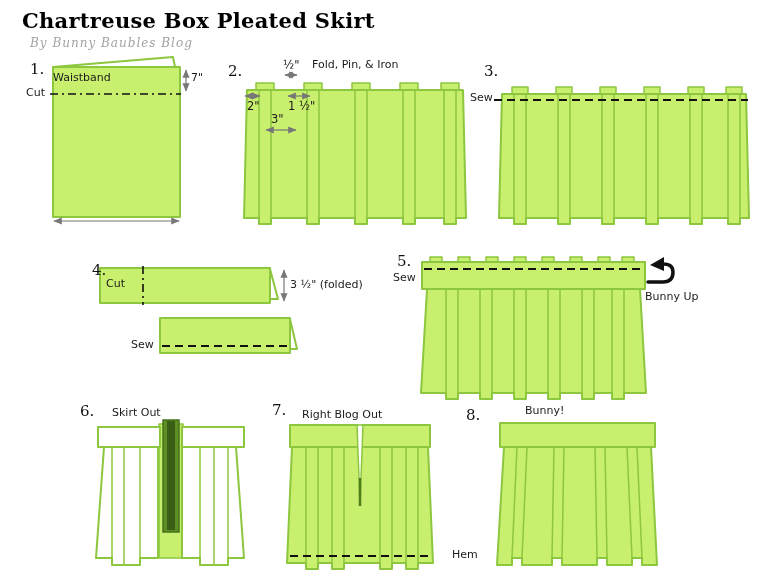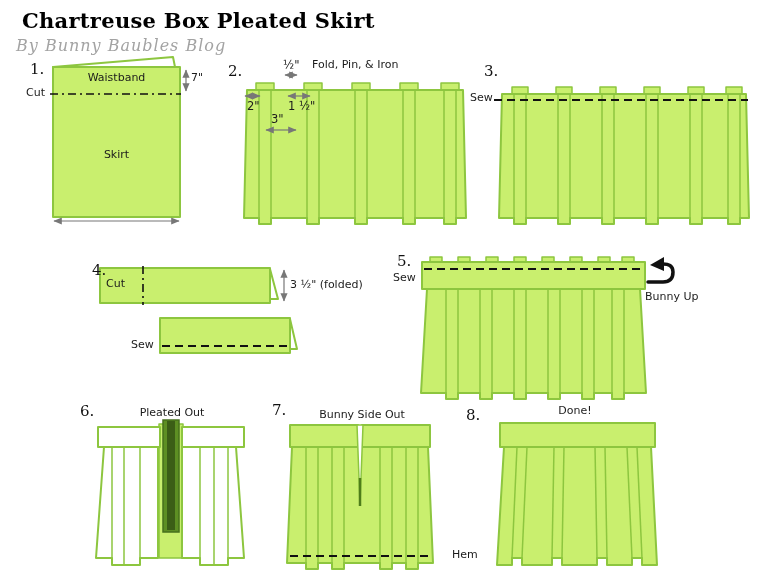--- a/index.html
+++ b/index.html
@@ -1,25 +1,25 @@
 <!DOCTYPE html>
 <html><head>
 <meta charset="utf-8">
 <style>
   *{margin:0;padding:0;box-sizing:border-box}
   html,body{width:760px;height:588px;background:#ffffff;overflow:hidden}
   body{position:relative;font-family:"DejaVu Sans",sans-serif;color:#1b1b1b}
   .stage{position:absolute;left:0;top:0;width:760px;height:588px}
   svg.canvas{position:absolute;left:0;top:0;width:760px;height:588px}
   .title{position:absolute;left:22px;top:8px;font-family:"DejaVu Serif",serif;font-size:21px;font-weight:700;letter-spacing:.3px;color:#000;white-space:nowrap}
-  .byline{position:absolute;left:16px;top:36px;font-family:"DejaVu Serif",serif;font-style:italic;font-size:16px;letter-spacing:1px;color:#a3a3a3;white-space:nowrap}
+  .byline{position:absolute;left:30px;top:36px;font-family:"DejaVu Serif",serif;font-style:italic;font-size:12px;letter-spacing:1px;color:#a3a3a3;white-space:nowrap}
   .num{position:absolute;font-family:"DejaVu Serif",serif;font-size:15px;color:#111;white-space:nowrap}
   .lbl{position:absolute;font-size:11px;line-height:1.15;color:#1b1b1b;white-space:nowrap}
   .sm{font-size:11.5px}
-  .ctr{text-align:center}
+  .ctr{}
   
   .fab{fill:#c9ef6e;stroke:#8dc63f;stroke-width:2;stroke-linejoin:round}
   .fabthin{fill:#c9ef6e;stroke:#8dc63f;stroke-width:1.5;stroke-linejoin:round}
   .white{fill:#ffffff;stroke:#8dc63f;stroke-width:2;stroke-linejoin:round}
   .gline{stroke:#8dc63f;stroke-width:1.5;fill:none}
   .dash{stroke:#111;stroke-width:2;stroke-dasharray:8 5;fill:none}
   .dashdot{stroke:#111;stroke-width:1.6;stroke-dasharray:8 4 2 4;fill:none}
   .meas{stroke:#777;stroke-width:1.2;fill:none}
   .darkseam{fill:#5d8f23;stroke:#46701c;stroke-width:1.5}
   .darker{fill:#3b5e16}
@@ -194,21 +194,20 @@
       </g>
     </g>
   </svg>
 
   <div class="title">Chartreuse Box Pleated Skirt</div>
   <div class="byline">By Bunny Baubles Blog</div>
 
   <div class="num" style="left:30px;top:60px">1.</div>
   <div class="lbl ctr" style="left:53px;top:72px;width:127px">Waistband</div>
   <div class="lbl" style="left:26px;top:87px">Cut</div>
-  <div class="lbl ctr" style="left:53px;top:149px;width:127px">Skirt</div>
   <div class="lbl" style="left:191px;top:72px">7"</div>
 
   <div class="num" style="left:228px;top:62px">2.</div>
   <div class="lbl sm" style="left:283px;top:59px">½"</div>
   <div class="lbl" style="left:312px;top:59px">Fold, Pin, &amp; Iron</div>
   <div class="lbl sm" style="left:247px;top:100px">2"</div>
   <div class="lbl sm" style="left:288px;top:100px">1 ½"</div>
   <div class="lbl sm" style="left:271px;top:113px">3"</div>
 
   <div class="num" style="left:484px;top:62px">3.</div>
@@ -217,22 +216,22 @@
   <div class="num" style="left:92px;top:261px">4.</div>
   <div class="lbl" style="left:106px;top:278px">Cut</div>
   <div class="lbl" style="left:290px;top:279px">3 ½" (folded)</div>
   <div class="lbl" style="left:131px;top:339px">Sew</div>
 
   <div class="num" style="left:397px;top:252px">5.</div>
   <div class="lbl" style="left:393px;top:272px">Sew</div>
   <div class="lbl" style="left:645px;top:291px">Bunny Up</div>
 
   <div class="num" style="left:80px;top:402px">6.</div>
-  <div class="lbl ctr" style="left:112px;top:407px;width:120px">Pleated Out</div>
+  <div class="lbl ctr" style="left:112px;top:407px;width:120px">Skirt Out</div>
 
   <div class="num" style="left:272px;top:401px">7.</div>
-  <div class="lbl ctr" style="left:302px;top:409px;width:120px">Bunny Side Out</div>
+  <div class="lbl ctr" style="left:302px;top:409px;width:120px">Right Blog Out</div>
   <div class="lbl" style="left:452px;top:549px">Hem</div>
 
   <div class="num" style="left:466px;top:406px">8.</div>
-  <div class="lbl ctr" style="left:525px;top:405px;width:100px">Done!</div>
+  <div class="lbl ctr" style="left:525px;top:405px;width:100px">Bunny!</div>
 
 </div>
 
 </body></html>

